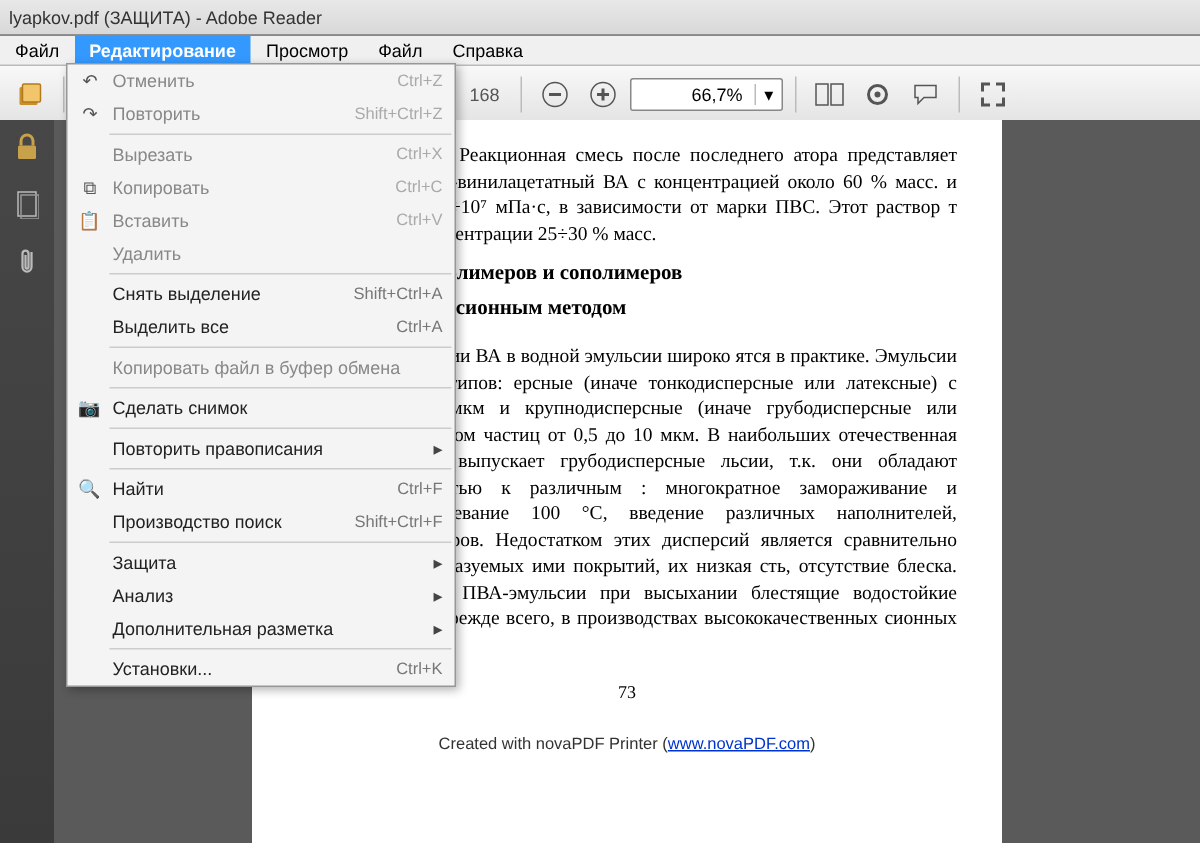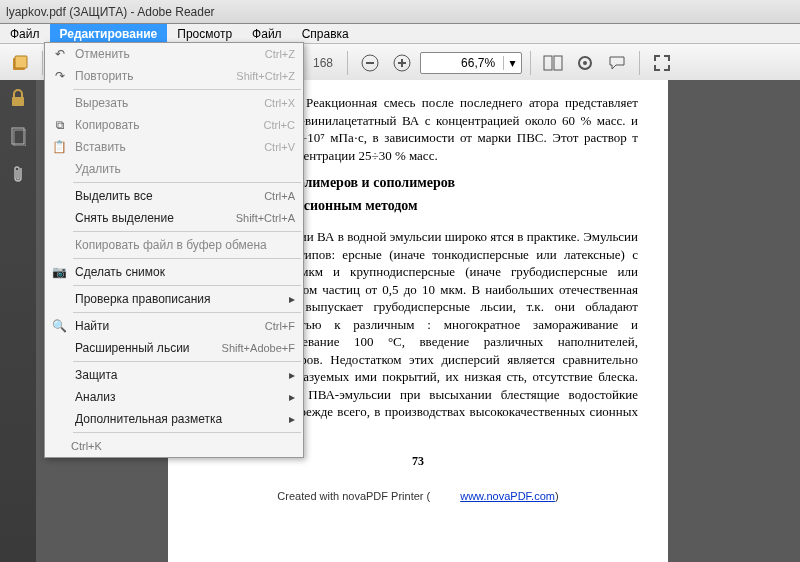--- a/index.html
+++ b/index.html
@@ -16,22 +16,22 @@
   .zoombox span { padding:0 8px;margin-left:32px; }
   .zoombox .dd { width:18px; border-left:1px solid #bbb; display:flex; align-items:center; justify-content:center; }
   .workarea { position:absolute; top:80px; left:0; right:0; bottom:0; display:flex; }
   .sidebar { width:36px; background:linear-gradient(#474747,#3a3a3a); display:flex; flex-direction:column; align-items:center; padding-top:4px; gap:10px; }
   .sidebar .sb { width:28px; height:28px; display:flex; align-items:center; justify-content:center; color:#c8a24a; }
   .docview { flex:1; background:#5a5a5a; position:relative; overflow:hidden; display:flex; justify-content:center; }
   .page { width:500px; background:#fff; margin-top:0; padding:14px 30px 10px 30px; font-family:"Times New Roman",serif; font-size:13px; line-height:1.35; color:#000; text-align:justify; position:relative; }
   .page h3 { font-weight:bold; font-size:14px; text-align:left; margin:10px 0 4px 0; }
   .page .sub { font-weight:bold; font-size:14px; text-align:left; margin-bottom:12px; }
   .page .footer { text-align:center; font-size:11px; font-family:Tahoma,sans-serif; color:#333; margin-top:20px; }
-  .page .footer a { color:#0033cc;padding-left:30px; }
-  .page .pgnum { text-align:center; font-size:12px; margin-top:14px;font-weight:bold; }
+  .page .footer a { color:#0033cc; }
+  .page .pgnum { text-align:center; font-size:12px; margin-top:14px; }
   
   .dropdown { position:absolute; top:42px; left:44px; width:260px; background:#f4f4f4; border:1px solid #979797; box-shadow:2px 2px 6px rgba(0,0,0,0.3); font-size:12px; z-index:100; }
   .dropdown .mrow { display:flex; align-items:center; height:22px; padding:0 8px 0 4px; color:#222; }
   .dropdown .mrow.disabled { color:#888; }
   .dropdown .mrow .icon { width:22px; display:flex; justify-content:center; color:#555; }
   .dropdown .mrow .lbl { flex:1; padding-left:4px; }
   .dropdown .mrow .accel { color:#777; font-size:11px; }
   .dropdown .mrow.disabled .accel { color:#aaa; }
   .dropdown .mrow .arrow { color:#444; padding-left:6px; }
   .dropdown hr { border:none; border-top:1px solid #ccc; margin:2px 2px 2px 28px; }
@@ -134,74 +134,75 @@
       <span class="accel">Ctrl+V</span>
     </div>
   <div class="mrow disabled">
       <span class="icon"></span>
       <span class="lbl">Удалить</span>
       <span class="accel"></span>
     </div>
   <hr>
   <div class="mrow">
       <span class="icon"></span>
+      <span class="lbl">Снять выделение</span>
+      <span class="accel">Shift+Ctrl+A</span>
+    </div>
+  <div class="mrow">
+      <span class="icon"></span>
       <span class="lbl">Выделить все</span>
       <span class="accel">Ctrl+A</span>
     </div>
-  <div class="mrow">
-      <span class="icon"></span>
-      <span class="lbl">Снять выделение</span>
-      <span class="accel">Shift+Ctrl+A</span>
-    </div>
   <hr>
   <div class="mrow disabled">
       <span class="icon"></span>
       <span class="lbl">Копировать файл в буфер обмена</span>
     </div>
   <hr>
   <div class="mrow">
       <span class="icon">📷</span>
       <span class="lbl">Сделать снимок</span>
     </div>
   <hr>
   <div class="mrow">
       <span class="icon"></span>
-      <span class="lbl">Проверка правописания</span>
+      <span class="lbl">Повторить правописания</span>
       <span class="arrow">▸</span>
     </div>
   <hr>
   <div class="mrow">
       <span class="icon">🔍</span>
       <span class="lbl">Найти</span>
       <span class="accel">Ctrl+F</span>
     </div>
   <div class="mrow">
       <span class="icon"></span>
-      <span class="lbl">Расширенный льсии</span>
-      <span class="accel">Shift+Adobe+F</span>
+      <span class="lbl">Производство поиск</span>
+      <span class="accel">Shift+Ctrl+F</span>
     </div>
   <hr>
   <div class="mrow">
       <span class="icon"></span>
       <span class="lbl">Защита</span>
       <span class="arrow">▸</span>
     </div>
   <div class="mrow">
       <span class="icon"></span>
       <span class="lbl">Анализ</span>
       <span class="arrow">▸</span>
     </div>
   <div class="mrow">
       <span class="icon"></span>
       <span class="lbl">Дополнительная разметка</span>
       <span class="arrow">▸</span>
     </div>
   <hr>
   <div class="mrow">
       <span class="icon"></span>
+      <span class="lbl">Установки...</span>
       <span class="accel">Ctrl+K</span>
     </div>
 </div>
 
 <div class="workarea">
   <div class="sidebar">
     <div class="sb">
       <svg width="18" height="20">
           <rect x="3" y="9" width="12" height="9" fill="#c8a24a" rx="1"></rect>
           <path d="M5 9V6a4 4 0 0 1 8 0v3" fill="none" stroke="#c8a24a" stroke-width="2"></path>

